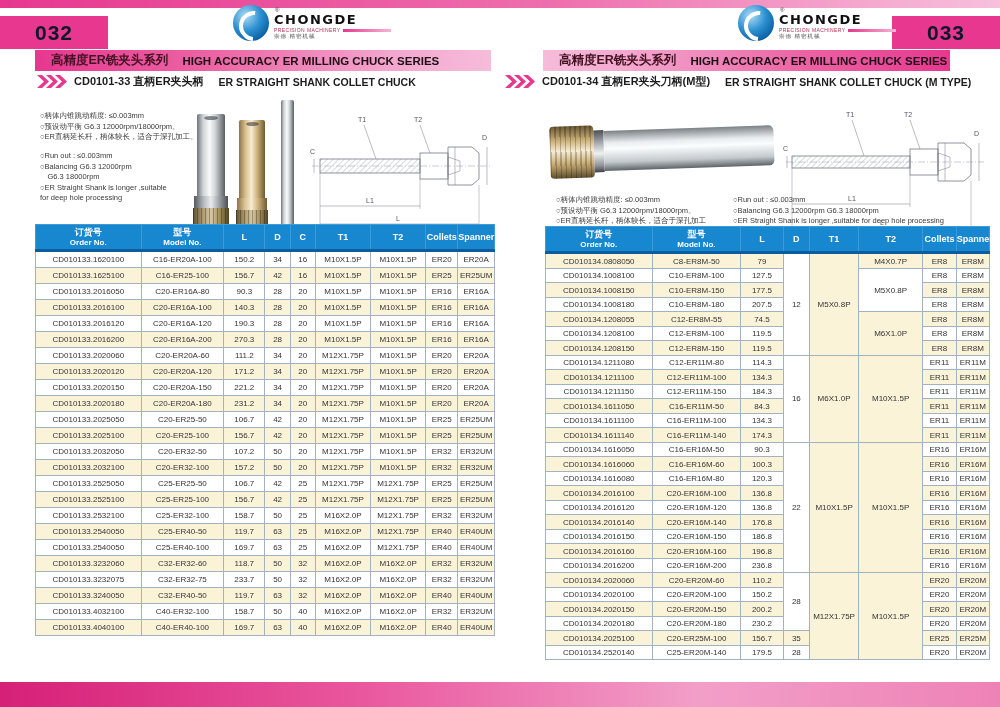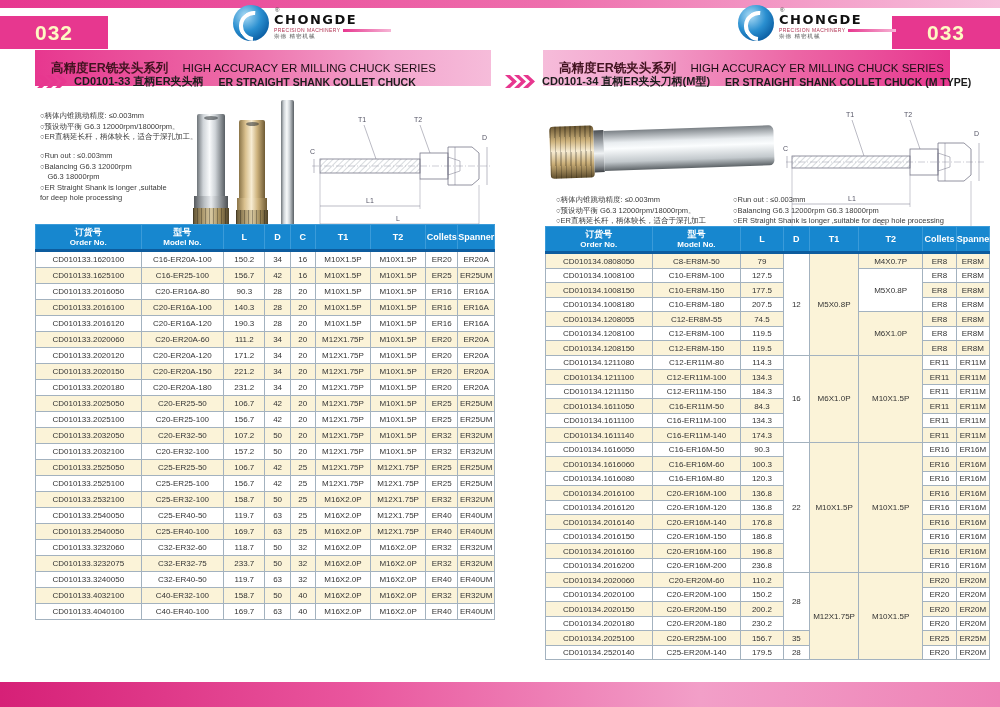--- a/index.html
+++ b/index.html
@@ -4,21 +4,21 @@
 <style>
   html,body{margin:0;padding:0;background:#fff;}
   .spread{position:relative;width:1000px;height:707px;background:#fff;overflow:hidden;
           font-family:"Liberation Sans",sans-serif;color:#222;}
   
   .top-strip{position:absolute;left:0;top:0;width:1000px;height:8px;
              background:linear-gradient(90deg,#e7378f 0%,#ee6fad 55%,#f7c0dc 100%);}
   .bottom-strip{position:absolute;left:0;top:682px;width:1000px;height:25px;
              background:linear-gradient(90deg,#d62077 0%,#e9559d 35%,#f29fc8 70%,#ee82b6 100%);}
   
-  .pagenum{position:absolute;top:16px;width:108px;height:33px;background:#e7378f;color:#fef9c3;
+  .pagenum{position:absolute;top:16px;width:108px;height:33px;background:#e7378f;color:#0f172a;
            font-size:21px;font-weight:bold;display:flex;align-items:center;justify-content:center;
            letter-spacing:1px;}
   .pagenum-left{left:0;}
   .pagenum-right{left:892px;}
   
   .logo{position:absolute;top:5px;display:flex;gap:5px;align-items:flex-start;}
   .logo-left{left:233px;} .logo-right{left:738px;}
   .logo-globe{width:36px;height:36px;border-radius:50%;flex:0 0 auto;
       background:radial-gradient(circle at 35% 30%,#aeddf6 0%,#2a8fd0 45%,#0b5fa4 78%,#083f74 100%);
       position:relative;}
@@ -28,28 +28,28 @@
   .logo-text{line-height:1.05;padding-top:2px;}
   .logo-reg{font-size:6px;color:#333;display:block;margin-left:1px;}
   .logo-name{font-size:13px;font-weight:bold;color:#101010;letter-spacing:1.5px;
       font-family:"DejaVu Sans",sans-serif;}
   .logo-subrow{display:flex;align-items:center;gap:3px;margin-top:1px;}
   .logo-sub{font-size:5px;color:#b03050;letter-spacing:.4px;white-space:nowrap;}
   .logo-dash{display:inline-block;width:48px;height:2.5px;
       background:linear-gradient(90deg,#e7378f,#f6b6d6);}
   .logo-cn{font-size:5.5px;color:#555;margin-top:1px;letter-spacing:1px;}
   
-  .banner{position:absolute;top:50px;height:36px;display:flex;align-items:center;
+  .banner{position:absolute;top:50px;height:21px;display:flex;align-items:center;
           padding-left:16px;box-sizing:border-box;}
   .banner-left{left:35px;width:456px;
       background:linear-gradient(90deg,#e7378f 0%,#ec66a5 40%,#f3a6ce 78%,#f6bcda 100%);}
   .banner-right{left:543px;width:407px;
       background:linear-gradient(90deg,#f6bcda 0%,#f3a6ce 22%,#ec66a5 62%,#e7378f 100%);}
   .banner .cn{font-weight:bold;font-size:12.5px;color:#421320;margin-right:14px;white-space:nowrap;}
-  .banner .en{font-weight:normal;font-size:11.5px;color:#1d0f16;white-space:nowrap;}
+  .banner .en{font-weight:bold;font-size:11.5px;color:#1d0f16;white-space:nowrap;}
   
   .section-title{position:absolute;top:74px;display:flex;align-items:center;gap:7px;}
   .st-left{left:37px;text-align:right;} .st-right{left:505px;}
   .section-title .tcn{font-size:11px;font-weight:bold;color:#1c1c1c;white-space:nowrap;}
   .section-title .ten{font-size:10.5px;font-weight:bold;color:#1c1c1c;margin-left:8px;white-space:nowrap;}
   .chevrons{display:block;}
   
   .notes{position:absolute;font-size:7.5px;color:#3a3a3a;line-height:1.4;}
   .notes div{white-space:nowrap;}
   .notes-cn-left{left:40px;top:111px;width:165px;}
@@ -356,20 +356,31 @@
             <td>C20-ER16A-120</td>
             <td>190.3</td>
             <td>28</td>
             <td>20</td>
             <td>M10X1.5P</td>
             <td>M10X1.5P</td>
             <td>ER16</td>
             <td>ER16A</td>
           </tr>
           <tr>
+            <td>CD010133.2016200</td>
+            <td>C20-ER16A-200</td>
+            <td>270.3</td>
+            <td>28</td>
+            <td>20</td>
+            <td>M10X1.5P</td>
+            <td>M10X1.5P</td>
+            <td>ER16</td>
+            <td>ER16A</td>
+          </tr>
+          <tr>
             <td>CD010133.2020060</td>
             <td>C20-ER20A-60</td>
             <td>111.2</td>
             <td>34</td>
             <td>20</td>
             <td>M12X1.75P</td>
             <td>M10X1.5P</td>
             <td>ER20</td>
             <td>ER20A</td>
           </tr>

